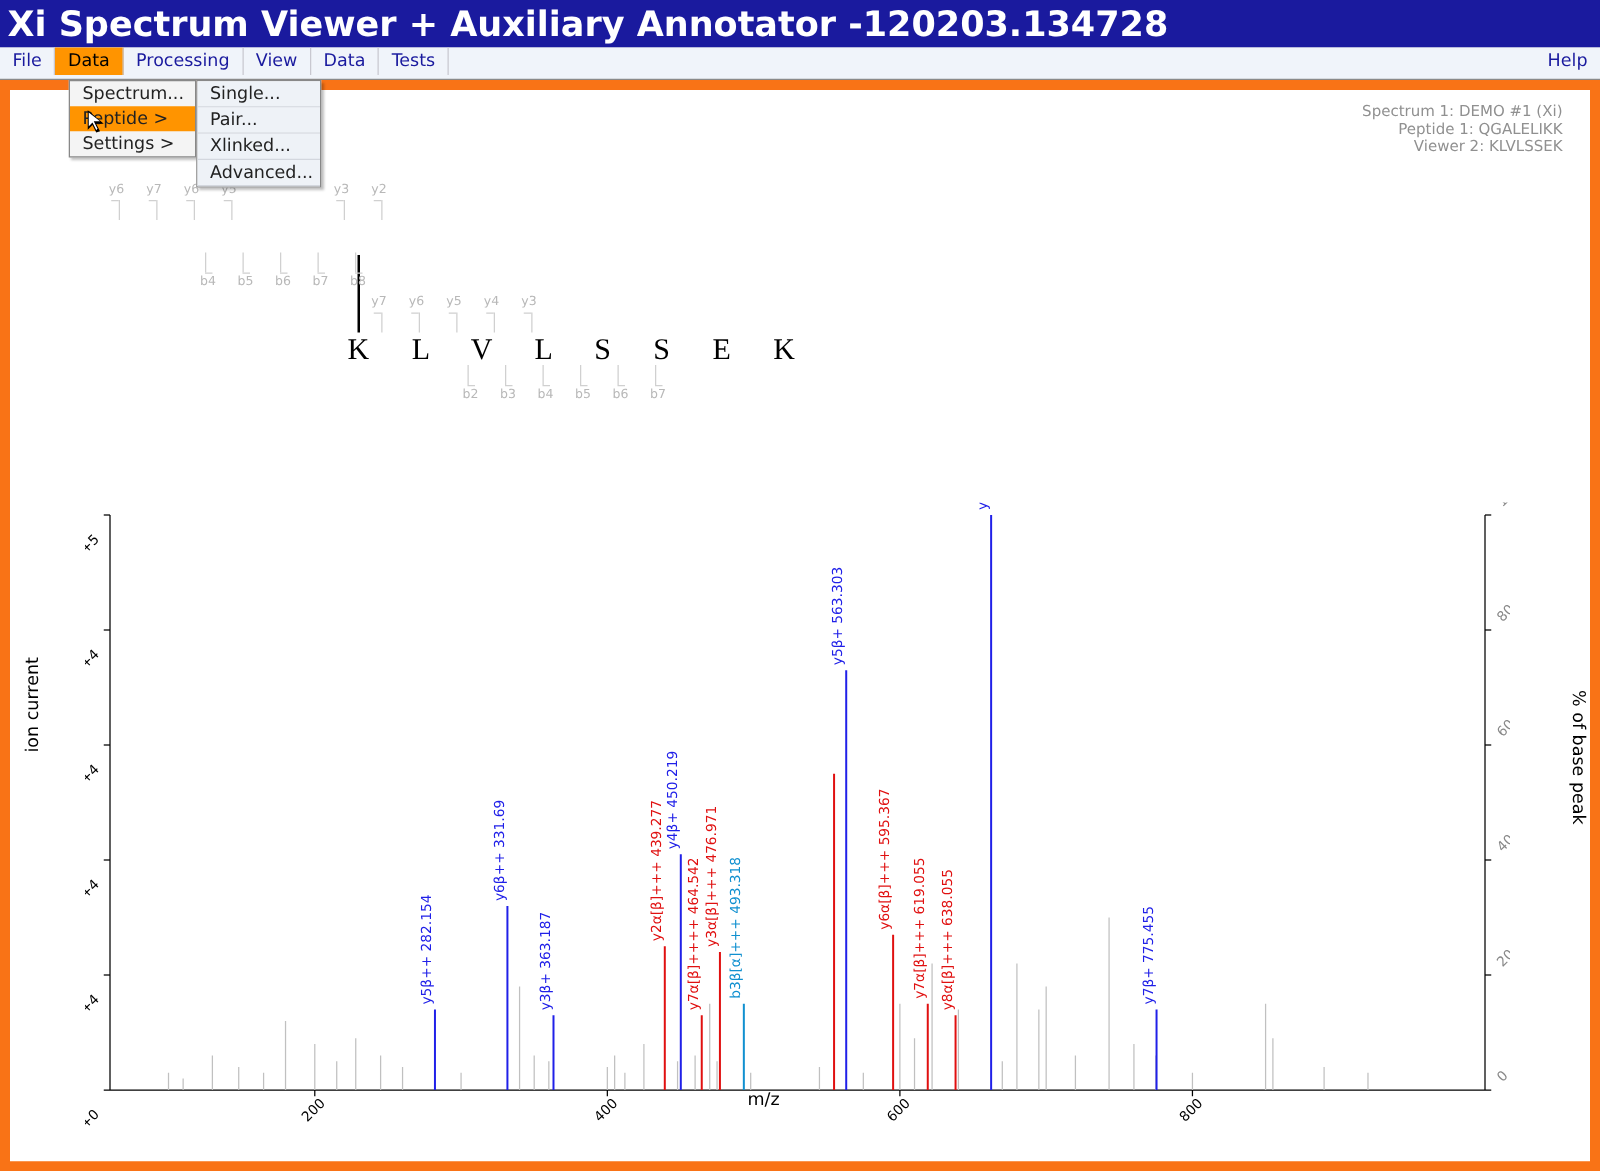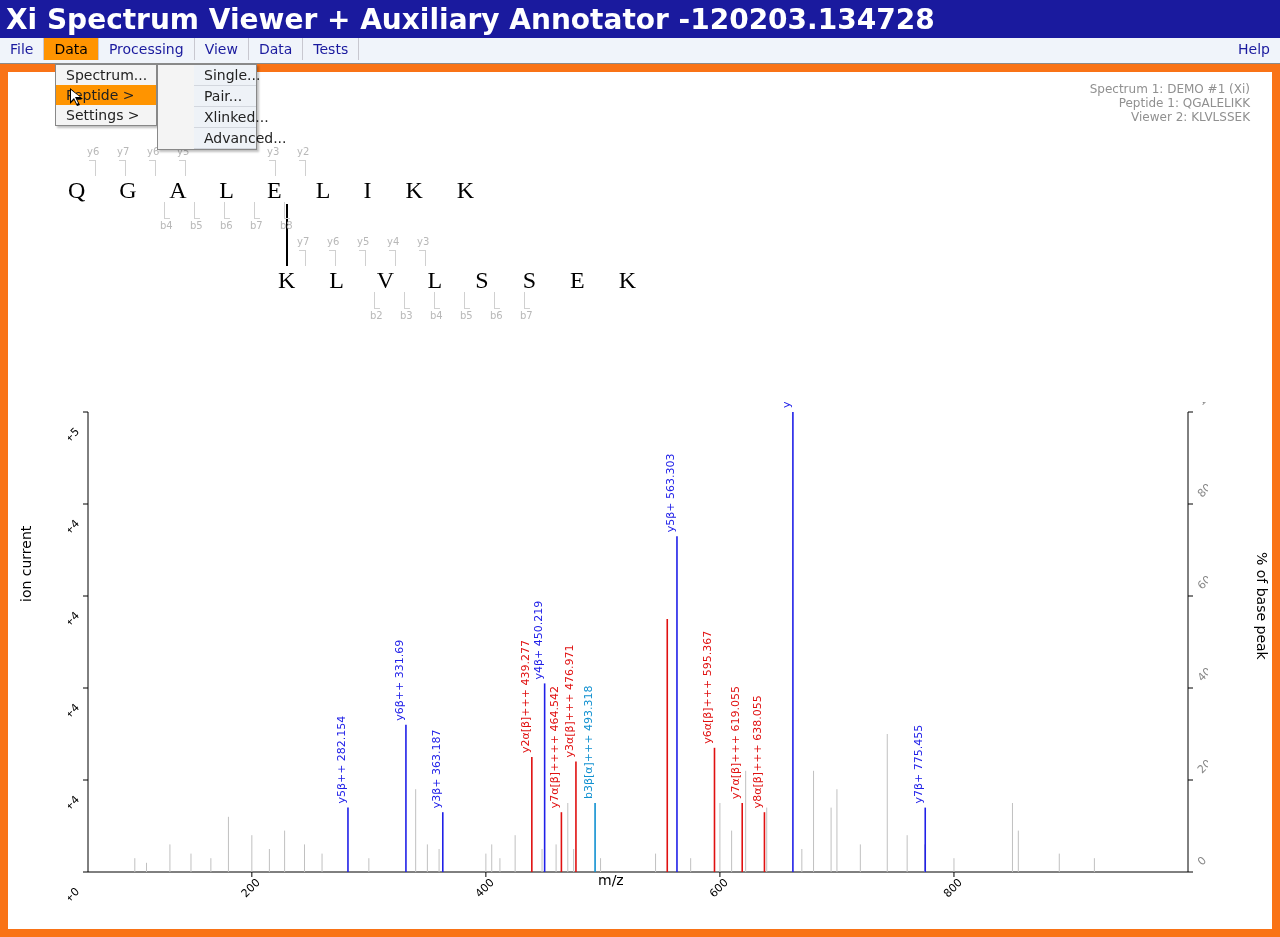--- a/index.html
+++ b/index.html
@@ -10,21 +10,21 @@
   .menubar .item.active { background:#ff9400; color:#000; }
   .menubar .spacer { flex:1; }
   .menubar .help { padding:3px 10px; color:#1a1a9e; }
   .workspace { position:absolute; top:64px; left:0; right:0; bottom:0; background:#f97316; padding:8px; }
   .canvas { background:#fff; width:100%; height:100%; position:relative; overflow:hidden; }
   
   .menu { position:absolute; background:#f4f4f4; border:1px solid #888; font-size:14px; box-shadow:2px 2px 2px rgba(0,0,0,0.25); z-index:100; }
   .menu .mrow { padding:2px 10px; color:#222; white-space:nowrap; }
   .menu .mrow.hl { background:#ff9400; }
   .menu1 { top:64px; left:55px; width:102px; }
-  .menu2 { top:64px; left:157px; width:100px;padding-left:36px; }
+  .menu2 { top:64px; left:157px; width:100px; }
   .menu2 .mrow { background:#eef2f7; border-bottom:1px solid #d3d7de; }
   
   .info { position:absolute; top:10px; right:22px; text-align:right; font-size:12px; color:#909090; line-height:14px; }
   
   .seq { position:absolute; top:105px; left:60px; font-family: Georgia, serif; font-size:24px; letter-spacing:14px; color:#000; }
   .seq2 { position:absolute; top:195px; left:270px; font-family: Georgia, serif; font-size:24px; letter-spacing:14px; color:#000; }
   .ionlabel { position:absolute; font-size:10px; color:#b8b8b8; }
   .ionstroke { position:absolute; background:#d0d0d0; }
   .xlink { position:absolute; background:#000; width:2px; }
   
@@ -82,21 +82,20 @@
 
 <div class="workspace">
   <div class="canvas">
 
     <div class="info">
       <div>Spectrum 1: DEMO #1 (Xi)</div>
       <div>Peptide 1: QGALELIKK</div>
       <div>Viewer 2: KLVLSSEK</div>
     </div>
 
-    <div class="seq">Q G A L E L I K K</div>
     <div class="seq2">K L V L S S E K</div>
 
     <div class="xlink" style="left:278px; top:132px; height:62px;"></div>
 
     <div id="ion-p1">
         <div class="ionstroke" style="left: 87px; top: 88px; width: 1px; height: 16px;"></div>
         <div class="ionstroke" style="left: 81px; top: 88px; width: 6px; height: 1px;"></div>
         <div class="ionlabel" style="left: 79px; top: 74px;">y6</div>
         <div class="ionstroke" style="left: 117px; top: 88px; width: 1px; height: 16px;"></div>
         <div class="ionstroke" style="left: 111px; top: 88px; width: 6px; height: 1px;"></div>

